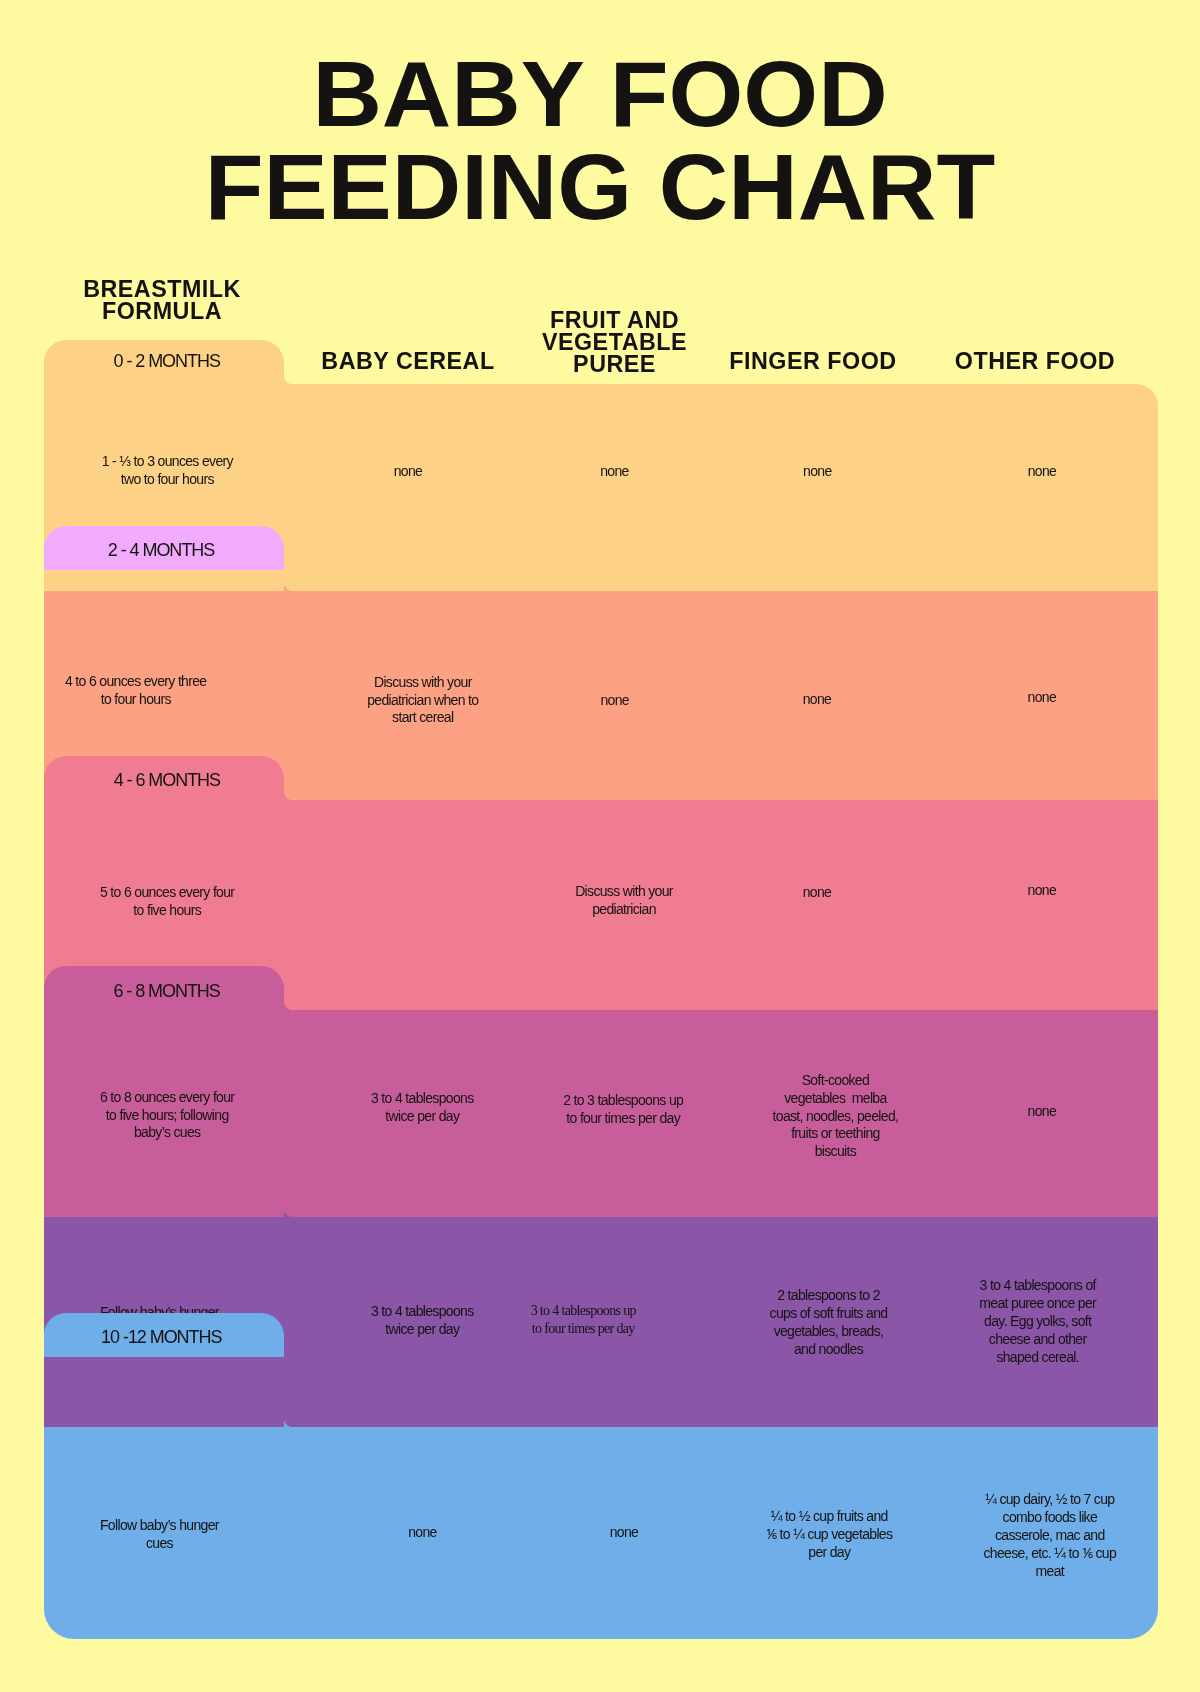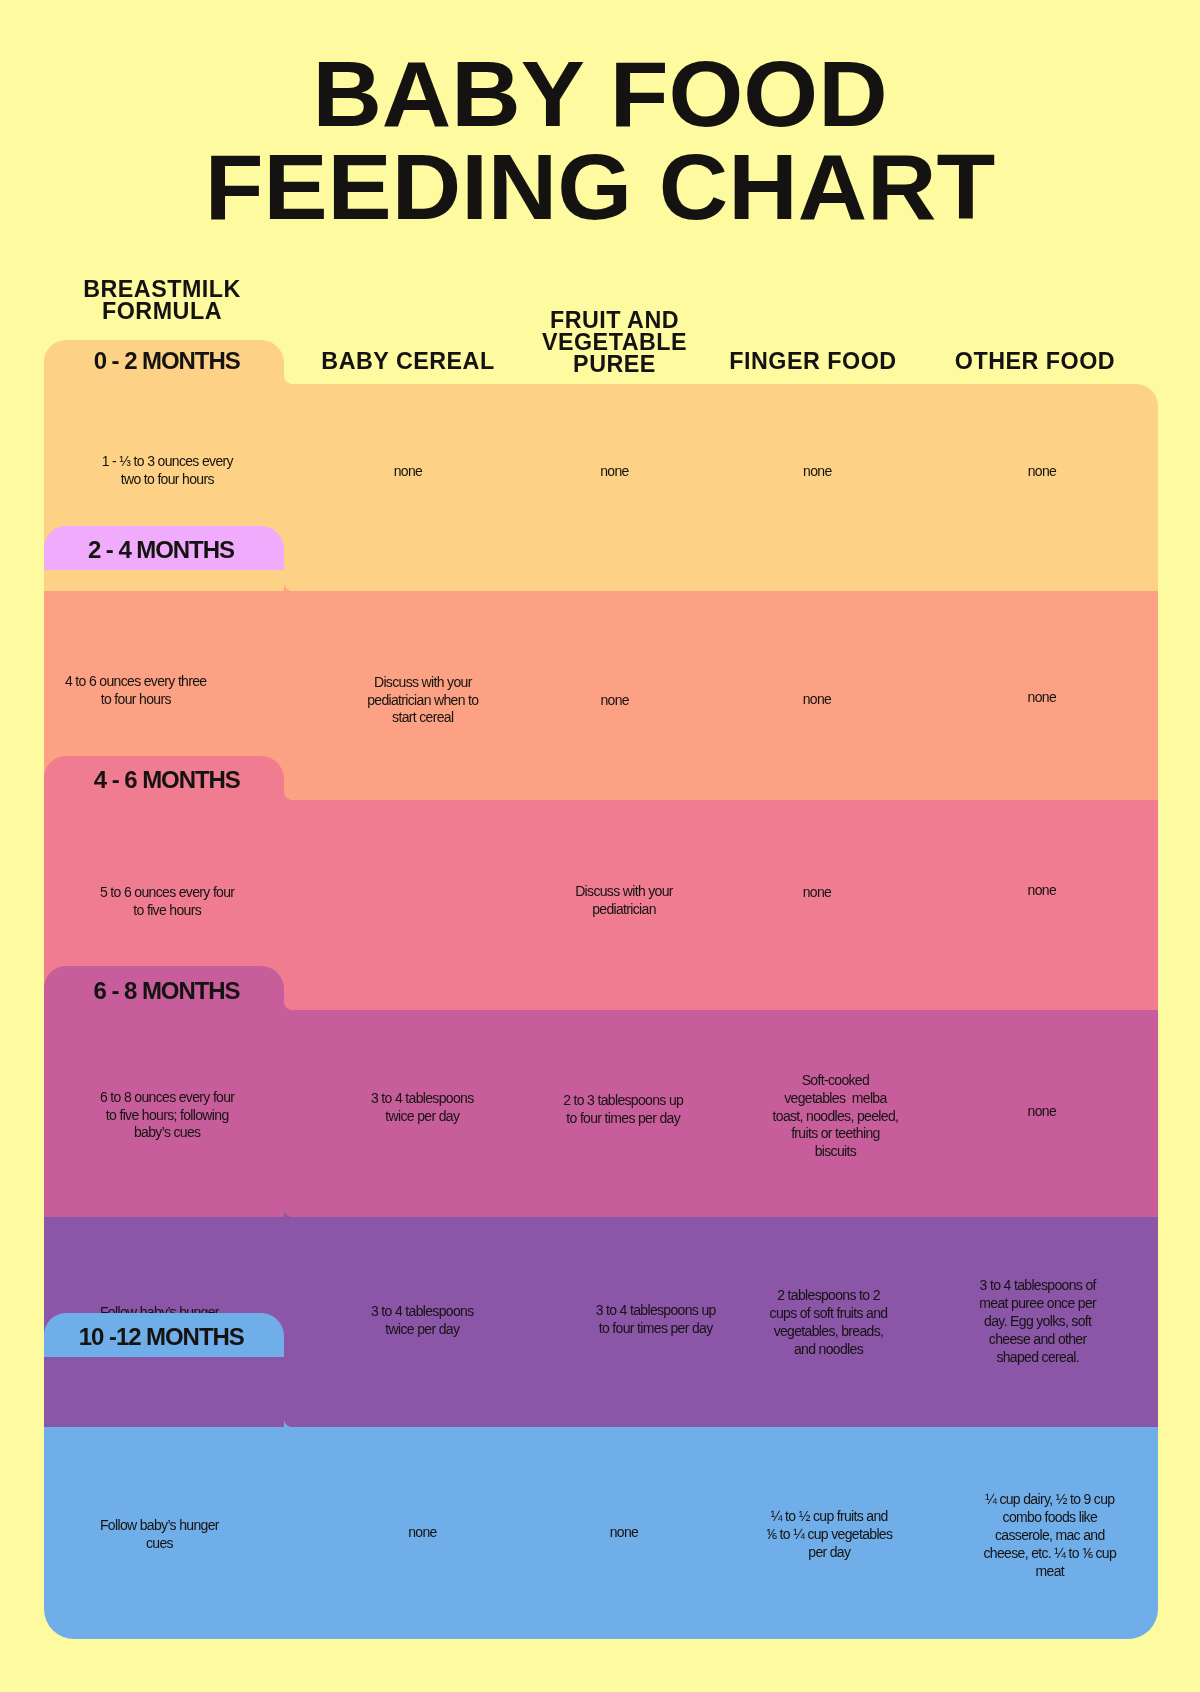--- a/index.html
+++ b/index.html
@@ -38,21 +38,21 @@
 
   
   #chart { position:absolute; left:0; top:0; width:1200px; height:1692px; }
 
   .rowbody { position:absolute; }
   .tab {
     position:absolute;
     width:240px; height:44.3px;
     border-top-left-radius:22px;
     border-top-right-radius:23px;
-    font-size:24px; font-weight:700;
+    font-size:18px; font-weight:400;
     letter-spacing:-1.06px;
     text-align:center;
     white-space:nowrap;
   }
   .tab > .lbl { position:absolute; left:0; right:0; }
   .notch { position:absolute; width:8px; height:8px; }
 
   .cell {
     position:absolute;
     text-align:center;
@@ -123,21 +123,21 @@
 toast, noodles, peeled,
 fruits or teething
 biscuits</span></div>
     <div class="cell" style="left: 939.3px; width: 205px; top: 1010px; height: 207px; display: flex; align-items: center; justify-content: center; transform: translateY(-2.2px); box-sizing: border-box;"><span>none</span></div>
     <div class="rowbody" style="left: 44.4px; top: 1217px; width: 1113.6px; height: 210px; background: rgb(139, 85, 168);"></div>
     <div class="notch" style="left: 284.4px; top: 1209px; background: radial-gradient(circle at 100% 0%, transparent 0px, transparent 7.6px, rgb(139, 85, 168) 8.2px);"></div>
     <div class="cell" style="left: 56.9px; width: 205px; top: 1217px; height: 210px; display: flex; align-items: center; justify-content: center; transform: translateY(0px); box-sizing: border-box;"><span>Follow baby’s hunger
 cues</span></div>
     <div class="cell" style="left: 334.8px; width: 175px; top: 1217px; height: 210px; display: flex; align-items: center; justify-content: center; transform: translateY(-1px); box-sizing: border-box;"><span>3 to 4 tablespoons
 twice per day</span></div>
-    <div class="cell" style="left: 530.7px; width: 185px; top: 1217px; height: 210px; display: flex; align-items: center; justify-content: flex-end; transform: translateY(-1.6px); box-sizing: border-box;"><span>3 to 4 tablespoons up
+    <div class="cell" style="left: 530.7px; width: 185px; top: 1217px; height: 210px; display: flex; align-items: center; justify-content: flex-start; transform: translateY(-1.6px); box-sizing: border-box; font-family: Liberation Serif, serif;"><span>3 to 4 tablespoons up
 to four times per day</span></div>
     <div class="cell" style="left: 728.5px; width: 200px; top: 1217px; height: 210px; display: flex; align-items: center; justify-content: center; transform: translateY(1px); box-sizing: border-box;"><span>2 tablespoons to 2
 cups of soft fruits and
 vegetables, breads,
 and noodles</span></div>
     <div class="cell" style="left: 935.2px; width: 205px; top: 1217px; height: 210px; display: flex; align-items: center; justify-content: center; transform: translateY(0px); box-sizing: border-box;"><span>3 to 4 tablespoons of
 meat puree once per
 day. Egg yolks, soft
 cheese and other
 shaped cereal.</span></div>
@@ -146,21 +146,21 @@
       <span class="lbl" style="transform: translateY(1.8px);">10 -12 MONTHS</span>
     </div>
     <div class="notch" style="left: 284.4px; top: 1419px; background: radial-gradient(circle at 100% 0%, transparent 0px, transparent 7.6px, rgb(112, 174, 233) 8.2px);"></div>
     <div class="cell" style="left: 56.9px; width: 205px; top: 1427px; height: 211.5px; display: flex; align-items: center; justify-content: center; transform: translateY(2.4px); box-sizing: border-box;"><span>Follow baby’s hunger
 cues</span></div>
     <div class="cell" style="left: 334.9px; width: 175px; top: 1427px; height: 211.5px; display: flex; align-items: center; justify-content: center; transform: translateY(0px); box-sizing: border-box;"><span>none</span></div>
     <div class="cell" style="left: 531.5px; width: 185px; top: 1427px; height: 211.5px; display: flex; align-items: center; justify-content: center; transform: translateY(0px); box-sizing: border-box;"><span>none</span></div>
     <div class="cell" style="left: 729.3px; width: 200px; top: 1427px; height: 211.5px; display: flex; align-items: center; justify-content: center; transform: translateY(2px); box-sizing: border-box;"><span>¼ to ½ cup fruits and
 ⅙ to ¼ cup vegetables
 per day</span></div>
-    <div class="cell" style="left: 947.3px; width: 205px; top: 1427px; height: 211.5px; display: flex; align-items: center; justify-content: center; transform: translateY(2.7px); box-sizing: border-box;"><span>¼ cup dairy, ½ to 9 cup
+    <div class="cell" style="left: 947.3px; width: 205px; top: 1427px; height: 211.5px; display: flex; align-items: center; justify-content: center; transform: translateY(2.7px); box-sizing: border-box;"><span>¼ cup dairy, ½ to 7 cup
 combo foods like
 casserole, mac and
 cheese, etc. ¼ to ⅙ cup
 meat</span></div>
   </div>
 <div id="headers">
     <div class="colhead" style="left: -38px; top: 278px; width: 400px;">BREASTMILK
 FORMULA</div>
     <div class="colhead" style="left: 208px; top: 349.6px; width: 400px;">BABY CEREAL</div>
     <div class="colhead" style="left: 414.5px; top: 308.5px; width: 400px;">FRUIT AND

